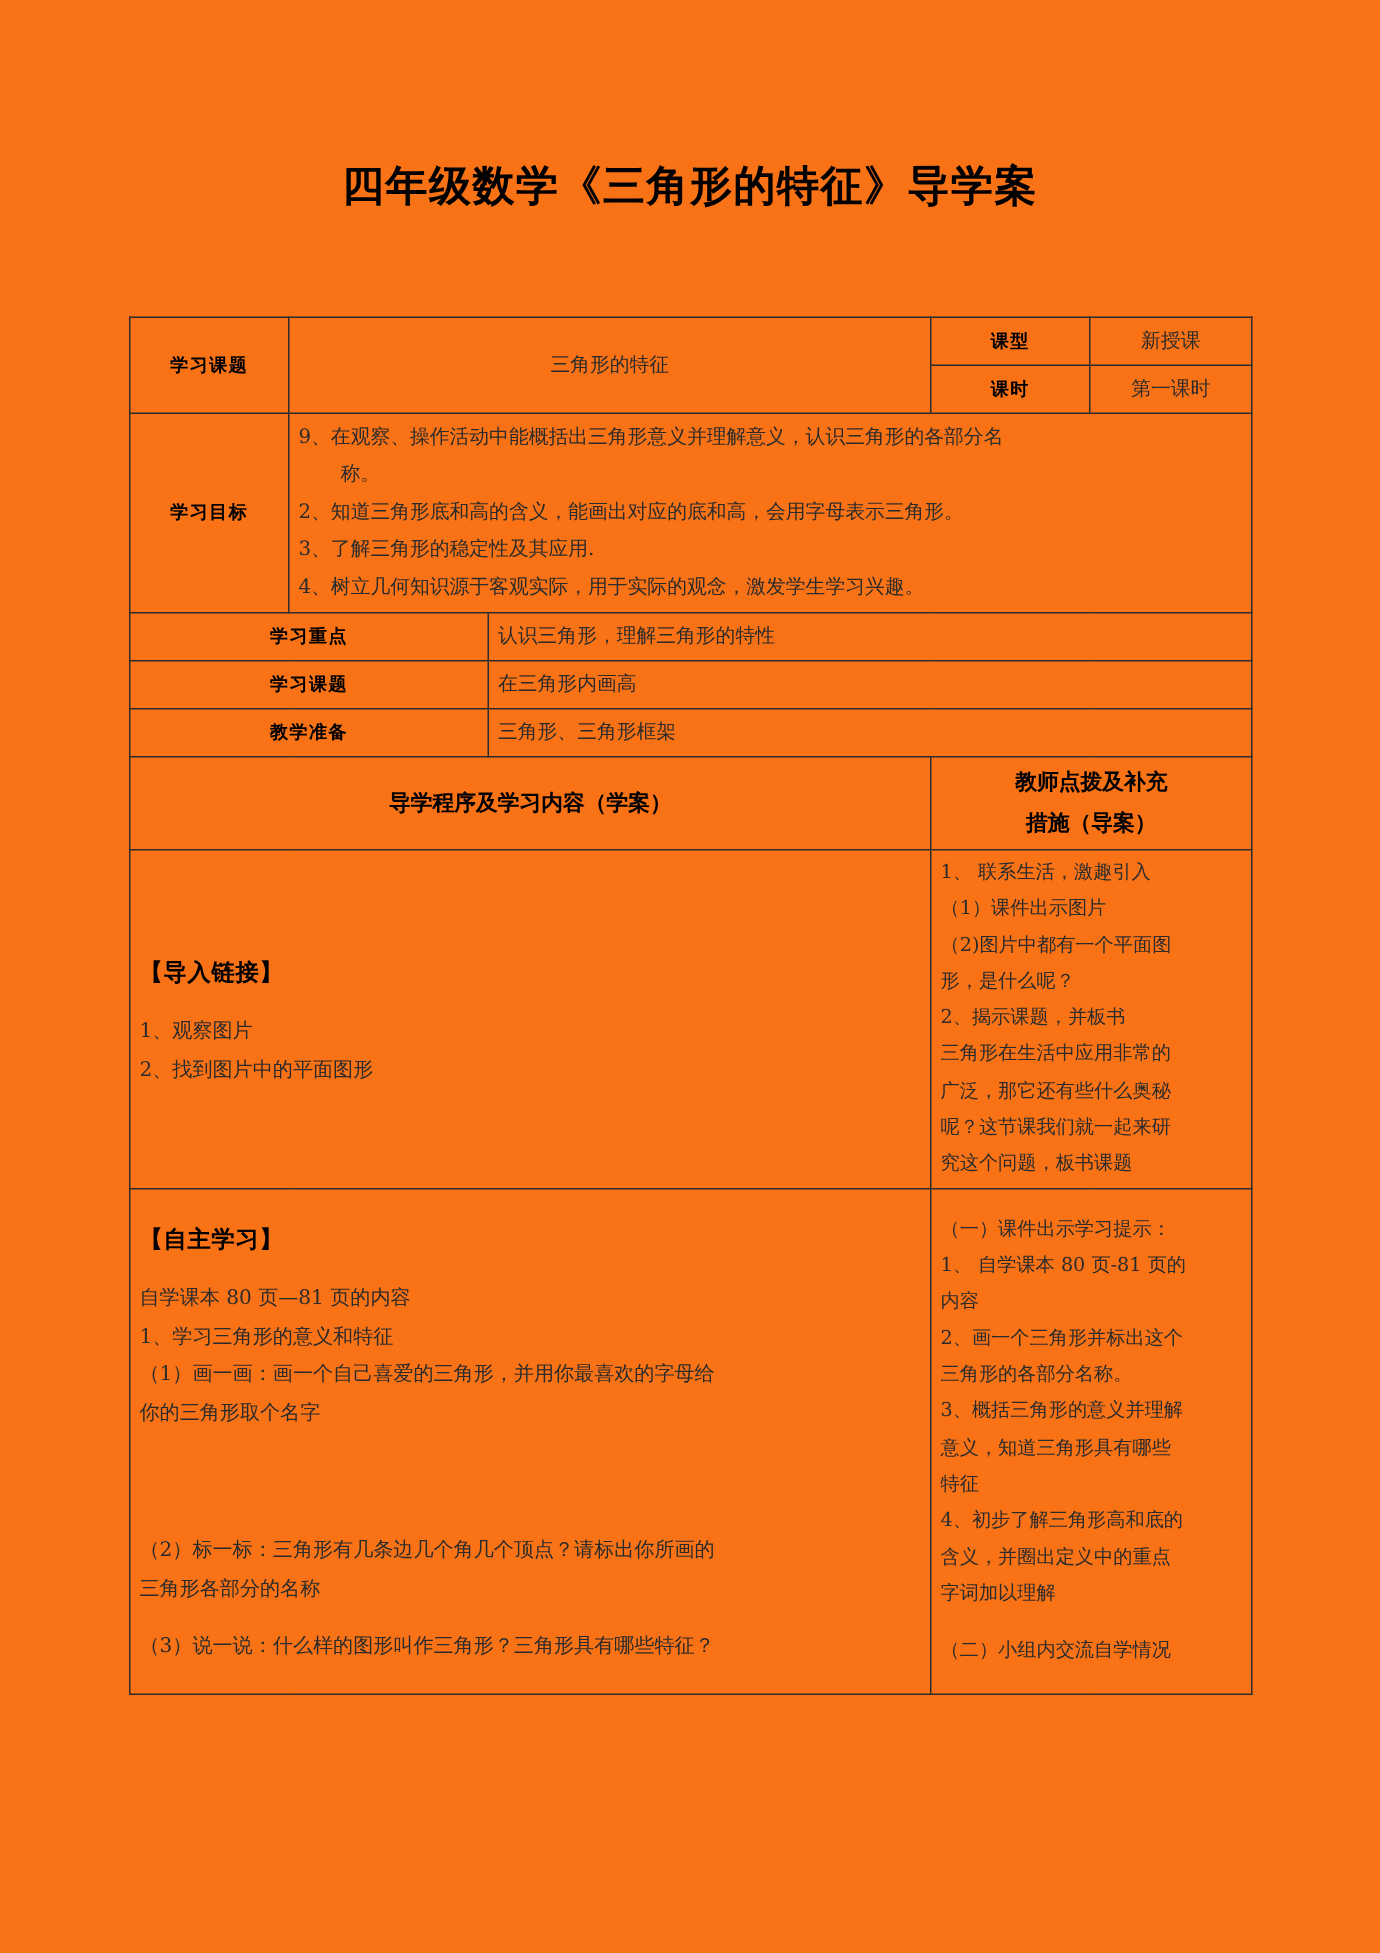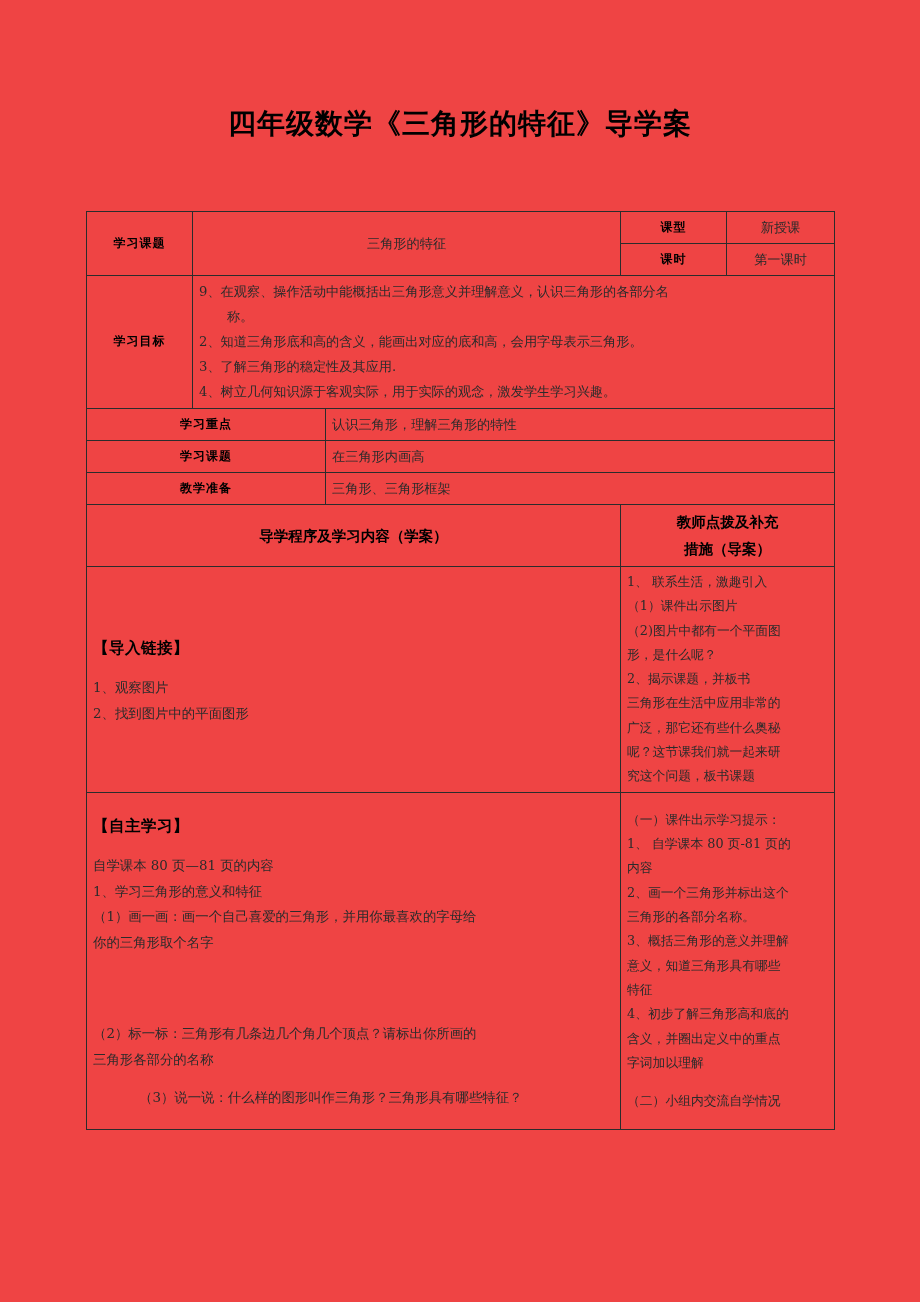--- a/index.html
+++ b/index.html
@@ -13,21 +13,21 @@
     font-family: "DejaVu Sans", "Liberation Sans", sans-serif;
     color: #1a1a1a;
     position: relative;
     overflow: hidden;
   }
   .page {
     position: absolute;
     left: 0; top: 0;
     width: 920px;
     height: 1302px;
-    background: #ef4444;
+    background: #f97316;
   }
 
   
   .doc-title {
     position: absolute;
     left: 0;
     top: 105px;
     width: 920px;
     text-align: center;
     font-family: "DejaVu Sans", "Liberation Sans", sans-serif;
@@ -108,21 +108,21 @@
     font-size: 15.5px;
     color: #000;
     display: block;
     margin-bottom: 13px;
     letter-spacing: 0.5px;
   }
   .content-cell p {
     margin: 0;
     display: block;
   }
-  .content-cell p.gap { margin-top: 13px; margin-left: 46px; }
+  .content-cell p.gap { margin-top: 13px; }
   .content-cell p.gap-xl { margin-top: 66px; }
 
   .teacher-cell {
     vertical-align: top;
     padding: 8px 5px 8px 7px;
     line-height: 1.58;
     font-size: 12.8px;
   }
   .teacher-cell p { margin: 0; }
   .teacher-cell p.gap { margin-top: 14px; }

